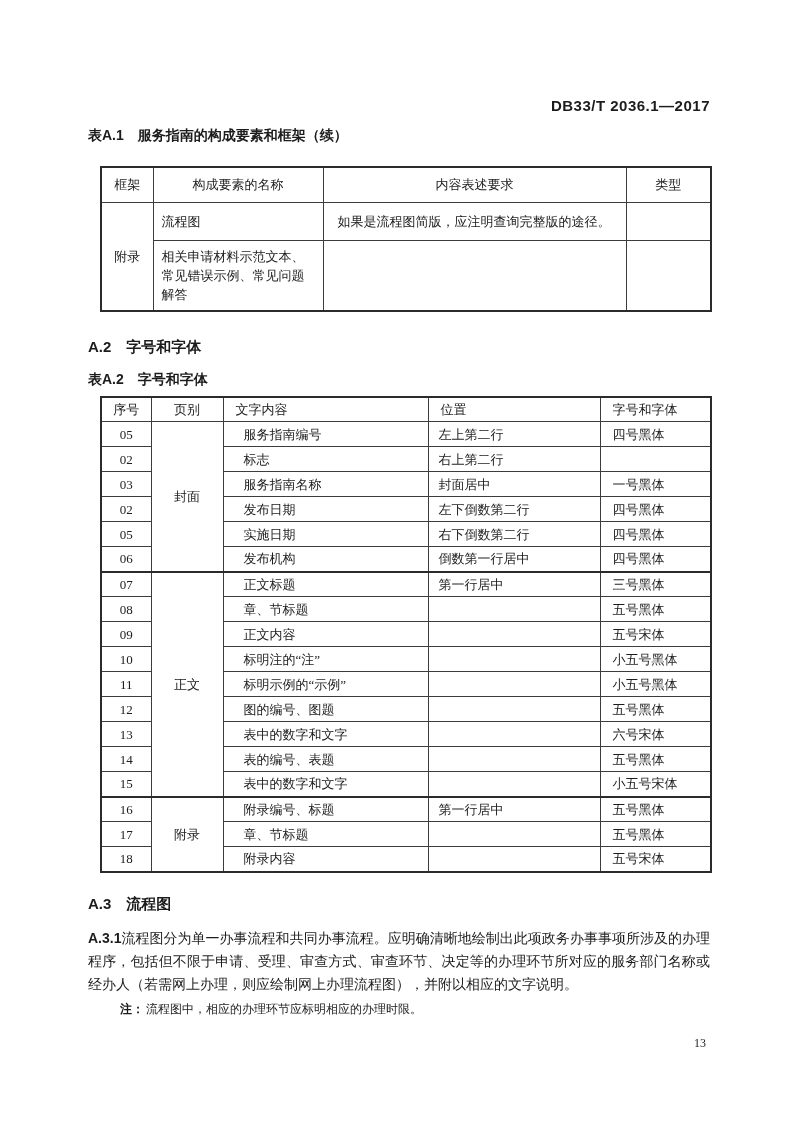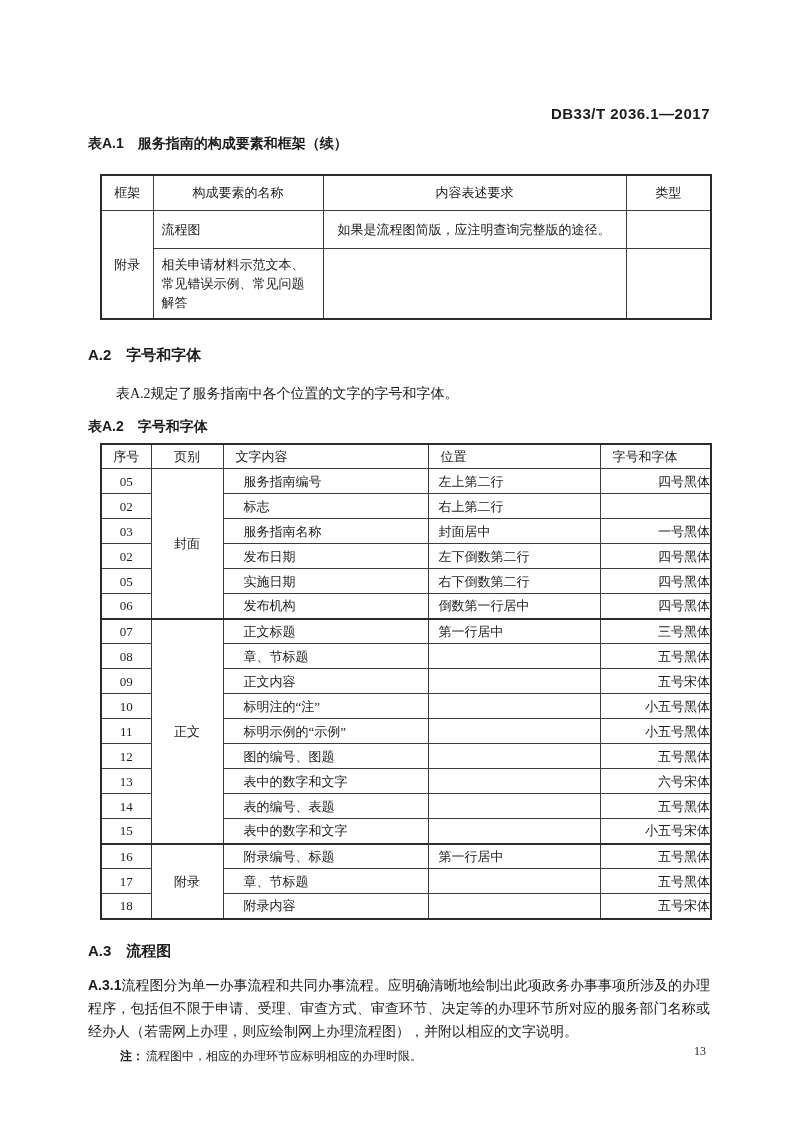--- a/index.html
+++ b/index.html
@@ -11,21 +11,21 @@
   .page {
     position: relative;
     width: 793px;
     height: 1122px;
     background: #ffffff;
     overflow: hidden;
   }
   .content {
     position: absolute;
     left: 88px;
-    top: 12px;
+    top: 4px;
     width: 622px;
   }
   .doc-header {
     margin-top: 93px;
     text-align: right;
     font-family: "Liberation Sans", "DejaVu Sans", sans-serif;
     font-weight: bold;
     font-size: 15px;
     line-height: 18px;
     letter-spacing: 0.5px;
@@ -90,21 +90,21 @@
     height: 25px;
     text-align: left;
     padding-left: 12px;
   }
   .t2 th.hc { text-align: center; padding-left: 0; }
   .t2 td { height: 25px; }
   .t2 .c-no    { width: 50px;  text-align: center; }
   .t2 .c-group { width: 72px;  text-align: center; }
   .t2 .c-content { width: 205px; text-align: left; padding-left: 20px; }
   .t2 .c-pos     { width: 172px; text-align: left; padding-left: 10px; }
-  .t2 .c-font    { width: 111px; text-align: right; padding-left: 12px; border-radius: 6px; }
+  .t2 .c-font    { width: 111px; text-align: left; padding-left: 12px; border-radius: 6px; }
   .t2 tr.group-start td { border-top-width: 2px; border-top-color: #2b2b2b; }
 
   
   .clause-para {
     margin-top: 13px;
     font-size: 14px;
     line-height: 23px;
     text-align: justify;
   }
   .clause-no {
@@ -163,21 +163,20 @@
       <tr>
         <td>相关申请材料示范文本、常见错误示例、常见问题解答</td>
         <td class="req-cell"></td>
         <td></td>
       </tr>
     </tbody>
       </table>
 
     <div class="section-heading h-a2">A.2　字号和字体</div>
 
-    <p class="intro-para">表A.2规定了服务指南中各个位置的文字的字号和字体。</p>
 
     <div class="table-title t2-title">表A.2　字号和字体</div>
 
     <table class="t2">
       <colgroup>
         <col class="c-no">
           <col class="c-group">
           <col class="c-content">
           <col class="c-pos">
           <col class="c-font">

